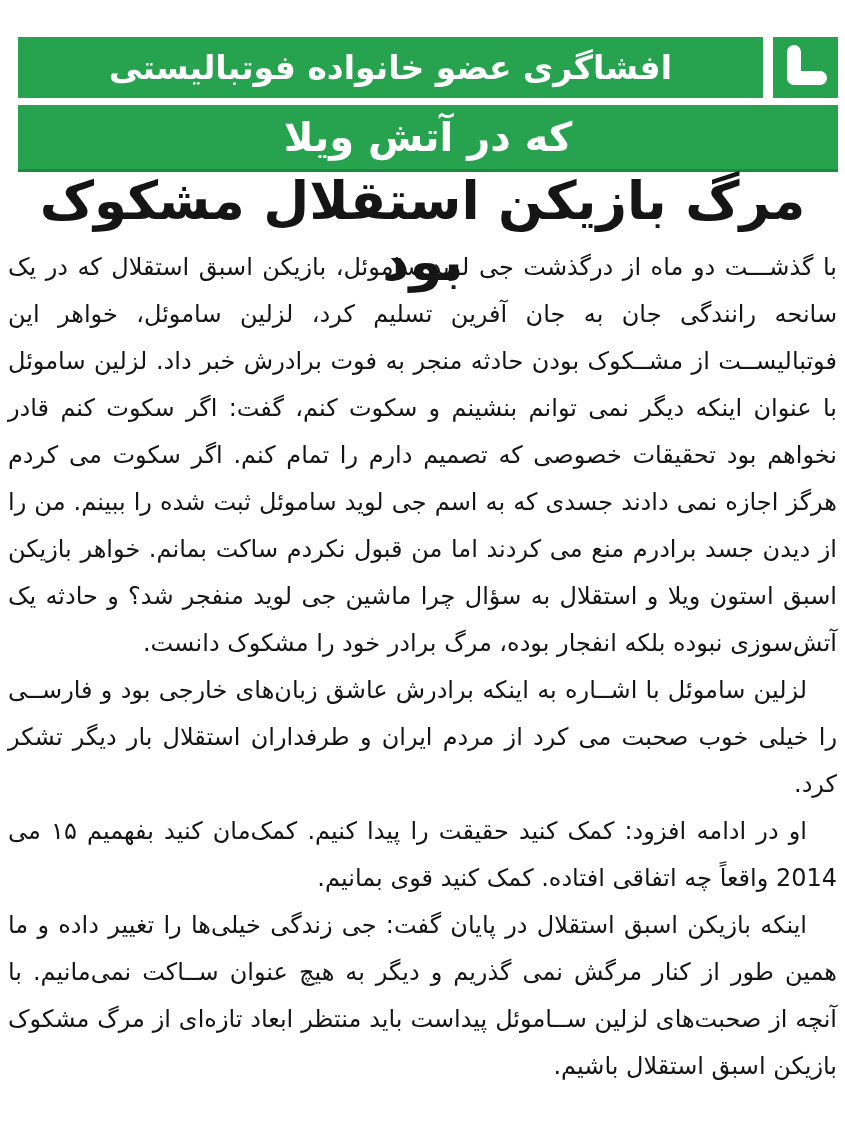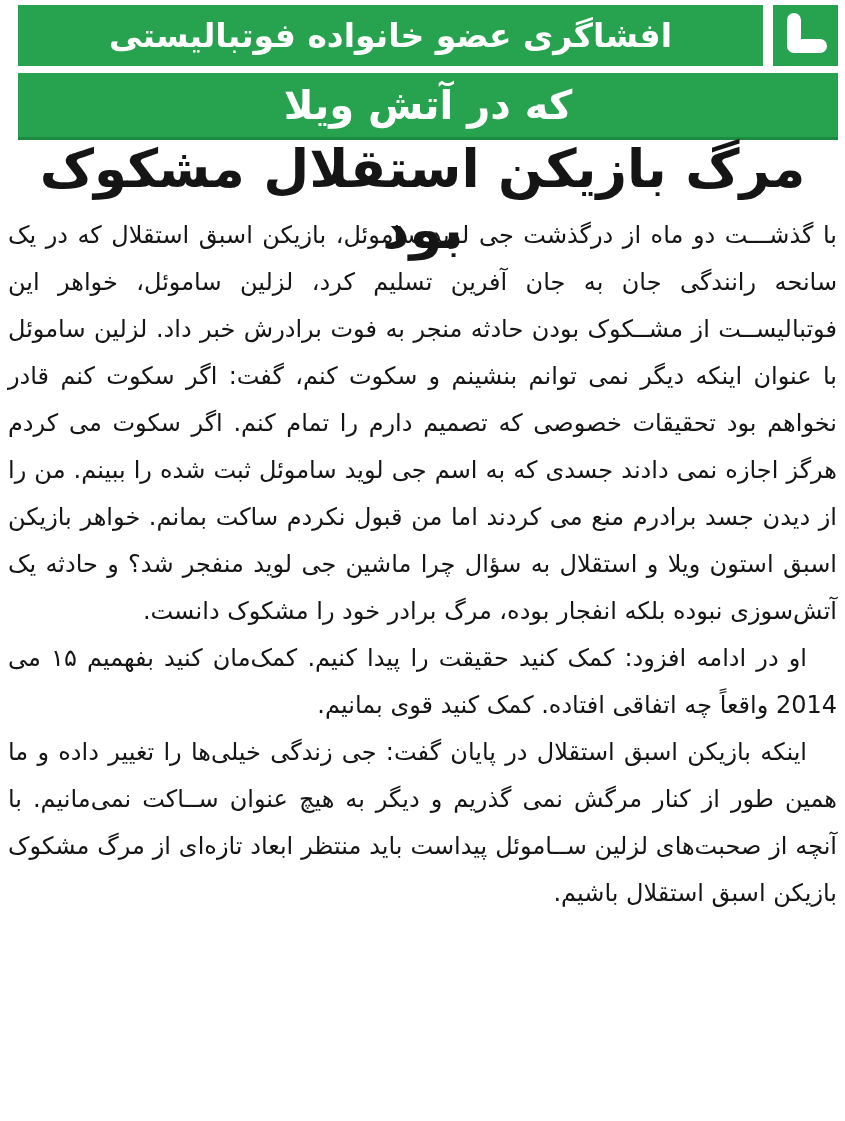--- a/index.html
+++ b/index.html
@@ -3,20 +3,21 @@
 <meta charset="utf-8">
 <style>
   html,body { margin:0; padding:0; background:#ffffff; }
   .page {
     position:relative;
     width:845px; height:1084px;
     background:#ffffff;
     overflow:hidden;
     font-family:"DejaVu Sans", sans-serif;
     direction:rtl;
+    margin-top:32px;
   }
   
   .kicker-bar {
     position:absolute;
     background:var(--green,#27a24e);
     color:#ffffff;
     display:flex; align-items:center; justify-content:center;
     font-weight:bold;
     white-space:nowrap;
   }
@@ -85,20 +86,21 @@
   </div>
 
   <div class="kicker-bar kicker-bar-2">
     <span>که در آتش ویلا</span>
   </div>
 
   <h1 class="headline">مرگ بازیکن استقلال مشکوک بود</h1>
 
   <div class="article">
     <p>با گذشـــت دو ماه از درگذشت جی لوید ساموئل، بازیکن اسبق استقلال که در یک سانحه رانندگی جان به جان آفرین تسلیم کرد، لزلین ساموئل، خواهر این فوتبالیســت از مشــکوک بودن حادثه منجر به فوت برادرش خبر داد. لزلین ساموئل با عنوان اینکه دیگر نمی توانم بنشینم و سکوت کنم، گفت: اگر سکوت کنم قادر نخواهم بود تحقیقات خصوصی که تصمیم دارم را تمام کنم. اگر سکوت می کردم هرگز اجازه نمی دادند جسدی که به اسم جی لوید ساموئل ثبت شده را ببینم. من را از دیدن جسد برادرم منع می کردند اما من قبول نکردم ساکت بمانم. خواهر بازیکن اسبق استون ویلا و استقلال به سؤال چرا ماشین جی لوید منفجر شد؟ و حادثه یک آتش‌سوزی نبوده بلکه انفجار بوده، مرگ برادر خود را مشکوک دانست.</p>
+    <p class="indent">لزلین ساموئل با اشــاره به اینکه برادرش عاشق زبان‌های خارجی بود و فارســی را خیلی خوب صحبت می کرد از مردم ایران و طرفداران استقلال بار دیگر تشکر کرد.</p>
     <p class="indent">او در ادامه افزود: کمک کنید حقیقت را پیدا کنیم. کمک‌مان کنید بفهمیم ۱۵ می 2014 واقعاً چه اتفاقی افتاده. کمک کنید قوی بمانیم.</p>
     <p class="indent">اینکه بازیکن اسبق استقلال در پایان گفت: جی زندگی خیلی‌ها را تغییر داده و ما همین طور از کنار مرگش نمی گذریم و دیگر به هیچ عنوان ســاکت نمی‌مانیم. با آنچه از صحبت‌های لزلین ســاموئل پیداست باید منتظر ابعاد تازه‌ای از مرگ مشکوک بازیکن اسبق استقلال باشیم.</p>
   </div>
 
   <div class="bottom-strip strip-left"></div>
   <div class="bottom-strip strip-right"></div>
 
 </div>
 
 </body></html>

